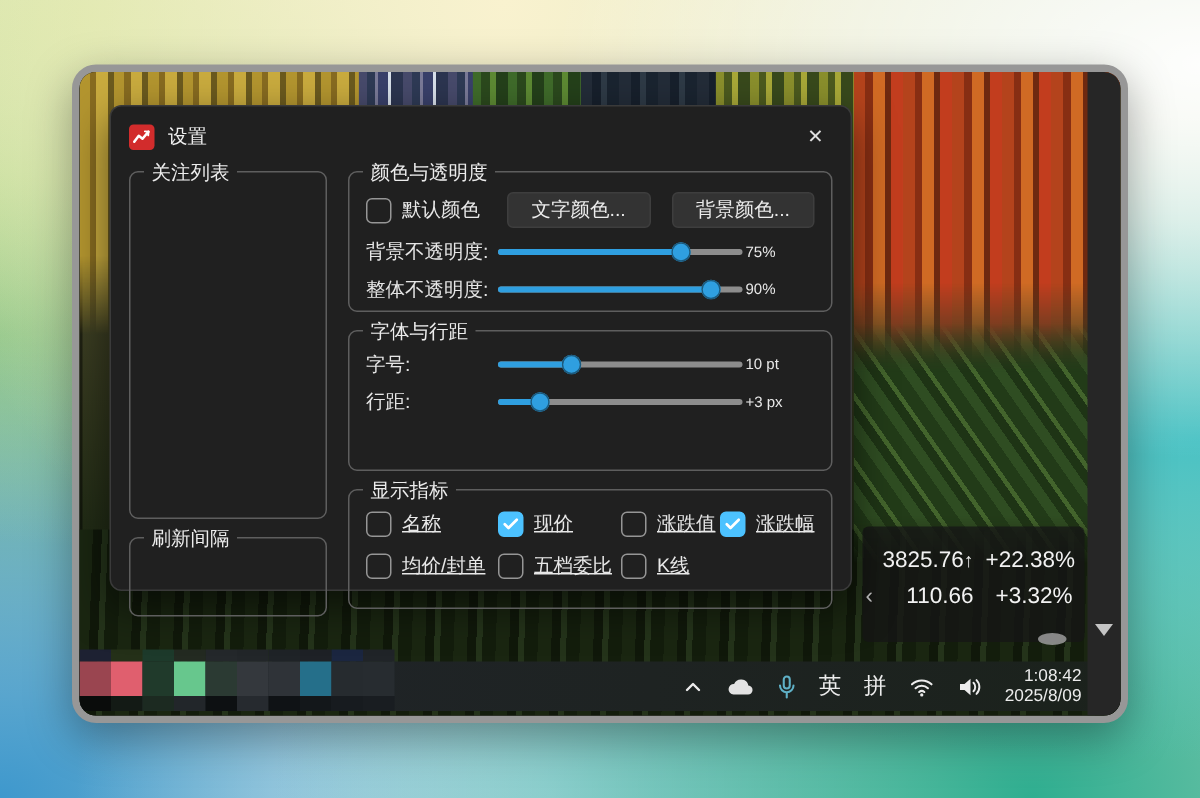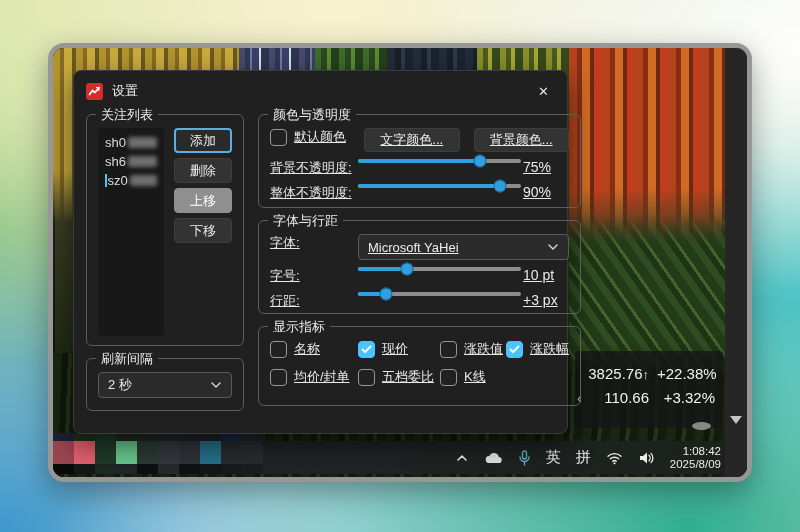--- a/index.html
+++ b/index.html
@@ -78,21 +78,21 @@
   .lang{ color:#ececec; font-size:15px; }
   .clock{ color:#ececec; font-size:11.5px; line-height:13px; text-align:right; }
 
   
   .bezel-strip{ position:absolute; right:0; top:0; bottom:0; width:22px; z-index:5;
     background:#262626; border-radius:0 11px 11px 0; }
   .tri-down{ position:absolute; left:5px; bottom:53px; width:0; height:0;
     border-left:6px solid transparent; border-right:6px solid transparent; border-top:8px solid #c4c4c4; }
 
   
-  .dialog{ position:absolute; left:20px; top:22px; width:495px; height:364px; z-index:6;
+  .dialog{ position:absolute; left:20px; top:22px; width:495px; height:324px; z-index:6;
     background:#202020; border:1px solid #3a3a3a; border-radius:8px;
     box-shadow:0 10px 28px rgba(0,0,0,.55); padding:8px 12px 10px; color:#e8e8e8; font-size:13px; }
   .titlebar{ display:flex; align-items:center; height:24px; }
   .app-icon{ width:17px; height:17px; background:#d22c2c; border-radius:3px;
     display:flex; align-items:center; justify-content:center; }
   .dlg-title{ margin-left:9px; font-size:13px; color:#f0f0f0; }
   .dlg-close{ margin-left:auto; color:#e0e0e0; font-size:13px; padding:2px 6px; cursor:default; }
 
   .dlg-body{ display:flex; gap:14px; margin-top:11px; }
   .col-left{ width:158px; display:flex; flex-direction:column; }
@@ -118,24 +118,24 @@
 
   .grp-refresh{ margin-top:12px; height:53px; }
   .select{ height:26px; background:#2b2b2b; border:1px solid #5a5a5a; border-radius:4px;
     display:flex; align-items:center; padding:0 9px; font-size:13px; color:#ececec; cursor:default; }
   .select .chev{ margin-left:auto; display:flex; }
 
   .grp-colors{ height:94px; }
   .grp-font{ margin-top:12px; height:94px; }
   .grp-ind{ margin-top:12px; height:80px; }
 
-  .row{ display:flex; align-items:flex-start;text-decoration:underline; }
+  .row{ display:flex; align-items:center; }
   .row + .row{ margin-top:7px; }
   .rlabel{ width:88px; flex:none; font-size:13px; color:#e6e6e6; white-space:nowrap; }
-  .rvalue{ width:46px; flex:none; margin-left:2px; font-size:14px; white-space:nowrap; }
+  .rvalue{ width:46px; flex:none; margin-left:2px; font-size:10px; white-space:nowrap; }
 
   .cb{ width:17px; height:17px; flex:none; border:1px solid #969696; border-radius:4px;
     background:transparent; display:inline-flex; align-items:center; justify-content:center; }
   .cb svg{ display:none; }
   .cb.checked{ background:#4cc2ff; border-color:#4cc2ff; }
   .cb.checked svg{ display:block; }
   .cb-item{ display:flex; align-items:center; gap:7px; white-space:nowrap; }
   .cb-def{ width:94px; flex:none; }
   .cbtn{ flex:1; height:24px; margin-left:0; }
   .cbtn + .cbtn{ margin-left:14px; }
@@ -274,55 +274,24 @@
         </span>
         <span class="dlg-title">设置</span>
         <span class="dlg-close">✕</span>
       </div>
 
       <div class="dlg-body">
 
         <div class="col-left">
           <div class="group grp-watch">
             <span class="legend">关注列表</span>
-            <div class="watch-inner">
-              <div class="listbox">
-                <div class="litem">
-                  <span>sh0</span>
-                  <span class="blurred"></span>
-                </div>
-                <div class="litem">
-                  <span>sh6</span>
-                  <span class="blurred"></span>
-                </div>
-                <div class="litem">
-                  <span class="caret"></span>
-                  <span>sz0</span>
-                  <span class="blurred"></span>
-                </div>
-              </div>
-              <div class="btncol">
-                <div class="btn btn-add">添加</div>
-                <div class="btn">删除</div>
-                <div class="btn btn-up">上移</div>
-                <div class="btn">下移</div>
-              </div>
-            </div>
           </div>
 
           <div class="group grp-refresh">
             <span class="legend">刷新间隔</span>
-            <div class="select">
-              <span>2 秒</span>
-              <span class="chev">
-                <svg width="12" height="8" viewBox="0 0 12 8">
-                    <polyline points="2,2 6,6 10,2" fill="none" stroke="#d8d8d8" stroke-width="1.4" stroke-linecap="round" stroke-linejoin="round"></polyline>
-                  </svg>
-              </span>
-            </div>
           </div>
         </div>
 
         <div class="col-right">
           <div class="group grp-colors">
             <span class="legend">颜色与透明度</span>
             <div class="row">
               <span class="cb-item cb-def">
                 <span class="cb">
                   
@@ -346,31 +315,20 @@
                 <div class="fill" style="width: 87%;"></div>
                 <div class="thumb" style="left: 87%;"></div>
               </div>
               <span class="rvalue">90%</span>
             </div>
           </div>
 
           <div class="group grp-font">
             <span class="legend">字体与行距</span>
             <div class="row">
-              <span class="rlabel">字体:</span>
-              <div class="select" style="flex:1">
-                <span>Microsoft YaHei</span>
-                <span class="chev">
-                  <svg width="12" height="8" viewBox="0 0 12 8">
-                      <polyline points="2,2 6,6 10,2" fill="none" stroke="#d8d8d8" stroke-width="1.4" stroke-linecap="round" stroke-linejoin="round"></polyline>
-                    </svg>
-                </span>
-              </div>
-            </div>
-            <div class="row">
               <span class="rlabel">字号:</span>
               <div class="track">
                 <div class="fill" style="width: 30%;"></div>
                 <div class="thumb" style="left: 30%;"></div>
               </div>
               <span class="rvalue">10 pt</span>
             </div>
             <div class="row">
               <span class="rlabel">行距:</span>
               <div class="track">

